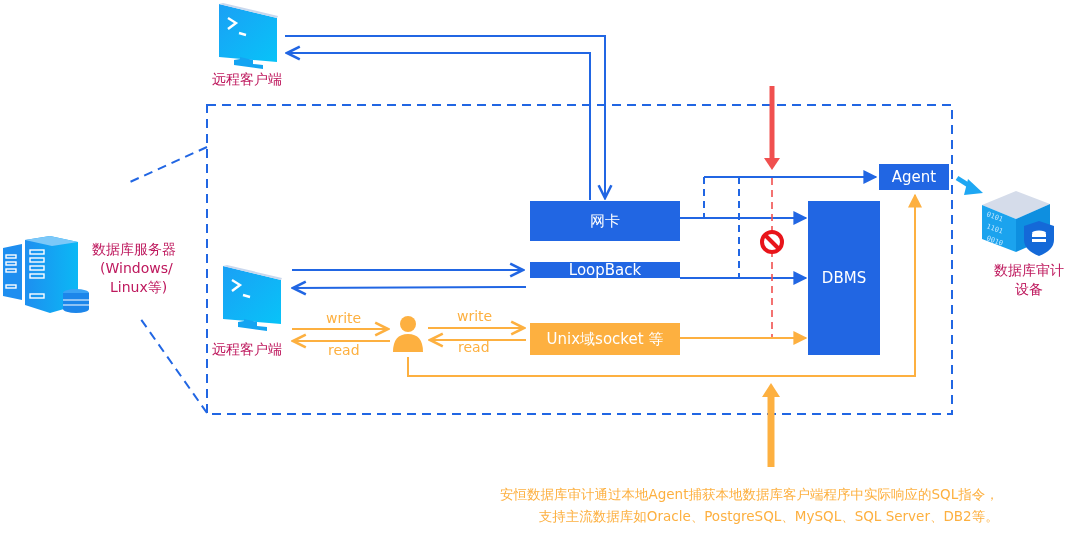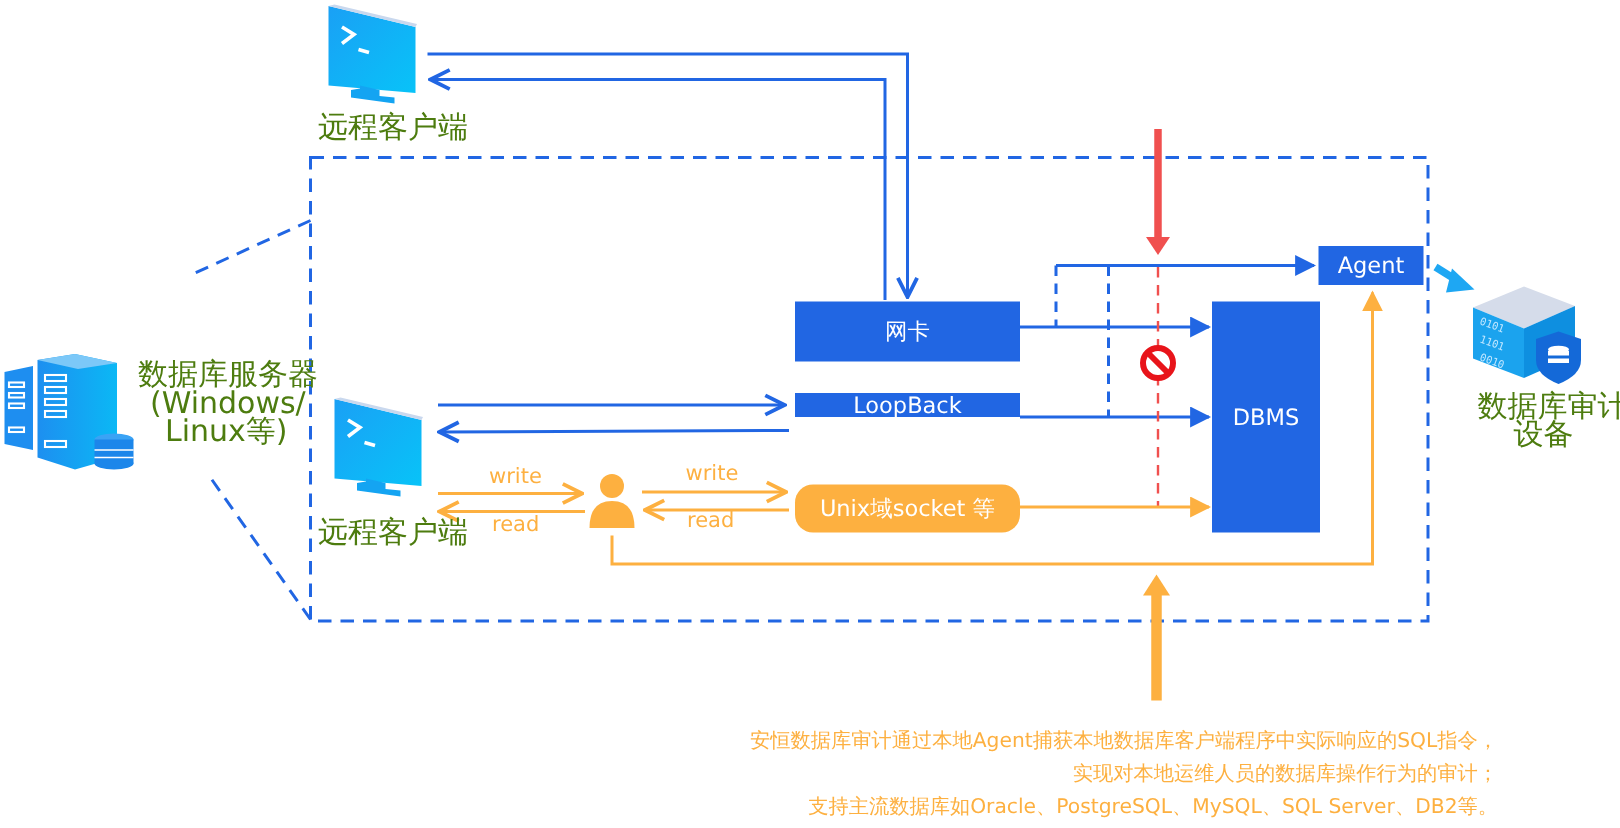--- a/index.html
+++ b/index.html
@@ -1,20 +1,20 @@
 <!DOCTYPE html>
 <html><head>
 <meta charset="utf-8">
 <style>
   html, body { margin:0; padding:0; background:#ffffff; }
   body { width:1080px; height:552px; position:relative; overflow:hidden;
          font-family:"DejaVu Sans","Liberation Sans",sans-serif; }
   svg#diagram { position:absolute; left:0; top:0; }
   .lbl { position:absolute; white-space:nowrap; }
-  .blue-text { color:#4d7c0f; font-size:20px; }
+  .blue-text { color:#be185d; font-size:14px; }
   .node { position:absolute; background:#2166e3; color:#fff; font-size:15px;
           display:flex; align-items:center; justify-content:center; }
   .node.orange { background:#fdb040; }
   .note-red { position:absolute; color:#f0504f; font-size:14px; line-height:23px; text-align:center; }
   .note-orange { position:absolute; color:#fdb040; font-size:13.5px; line-height:22px; }
   .orange-text { color:#fdb040; font-size:14px; }
 </style>
 </head>
 <body>
 
@@ -151,21 +151,21 @@
     <text x="986" y="240" font-size="7" fill="#bfe6ff" font-family="DejaVu Sans Mono, monospace" transform="rotate(20 986 240)">0010</text>
     <path d="M1024,226 L1039,221 L1054,226 L1054,240 Q1054,250 1039,256 Q1024,250 1024,240 z" fill="#1469d8"></path>
     <ellipse cx="1039" cy="233" rx="7" ry="2.5" fill="#fff"></ellipse>
     <rect x="1032" y="234" width="14" height="3" fill="#fff"></rect>
     <rect x="1032" y="239" width="14" height="3" fill="#fff"></rect>
   </g>
 </svg>
 
 <div class="node" style="left:530px;top:201px;width:150px;height:40px;">网卡</div>
 <div class="node" style="left:530px;top:262px;width:150px;height:16px;">LoopBack</div>
-<div class="node orange" style="left:530px;top:323px;width:150px;height:32px;border-radius:12px;">Unix域socket 等</div>
+<div class="node orange" style="left:530px;top:323px;width:150px;height:32px;">Unix域socket 等</div>
 <div class="node" style="left:808px;top:201px;width:72px;height:154px;">DBMS</div>
 <div class="node" style="left:879px;top:164px;width:70px;height:26px;text-align:center;">Agent</div>
 
 <div class="lbl blue-text" style="left:212px;top:71px;">远程客户端</div>
 <div class="lbl blue-text" style="left:212px;top:341px;">远程客户端</div>
 <div class="lbl blue-text" style="left:92px;top:240px;line-height:19px;">
   <div>数据库服务器</div>
   <div style="padding-left:8px;">(Windows/</div>
   <div style="padding-left:18px;">Linux等)</div>
 </div>
@@ -176,15 +176,14 @@
 
 <div class="lbl orange-text" style="left:326px;top:310px;">write</div>
 <div class="lbl orange-text" style="left:328px;top:342px;">read</div>
 <div class="lbl orange-text" style="left:457px;top:308px;">write</div>
 <div class="lbl orange-text" style="left:458px;top:339px;">read</div>
 
 <div class="note-red" style="left:645px;top:36px;">
 </div>
 <div class="note-orange" style="left:500px;top:483px;text-align:right;">
   <div>安恒数据库审计通过本地Agent捕获本地数据库客户端程序中实际响应的SQL指令，</div>
-  <div>实现对本地运维人员的数据库操作行为的审计；</div>
   <div>支持主流数据库如Oracle、PostgreSQL、MySQL、SQL Server、DB2等。</div>
 </div>
 
 </body></html>

